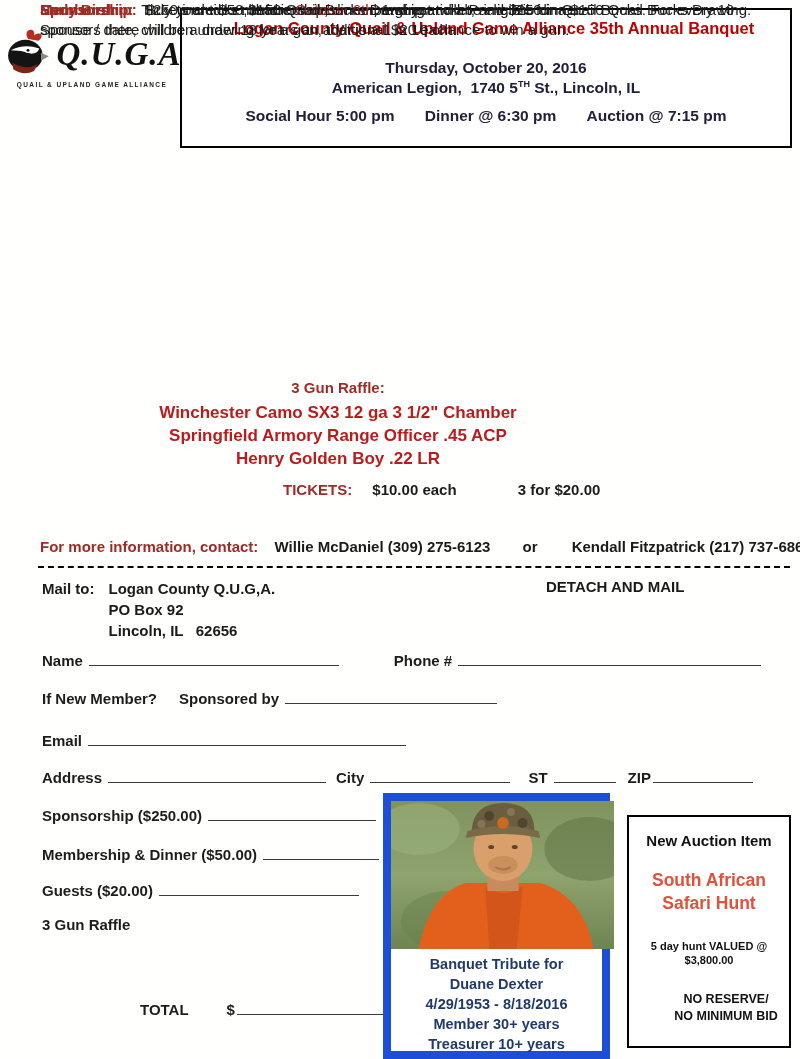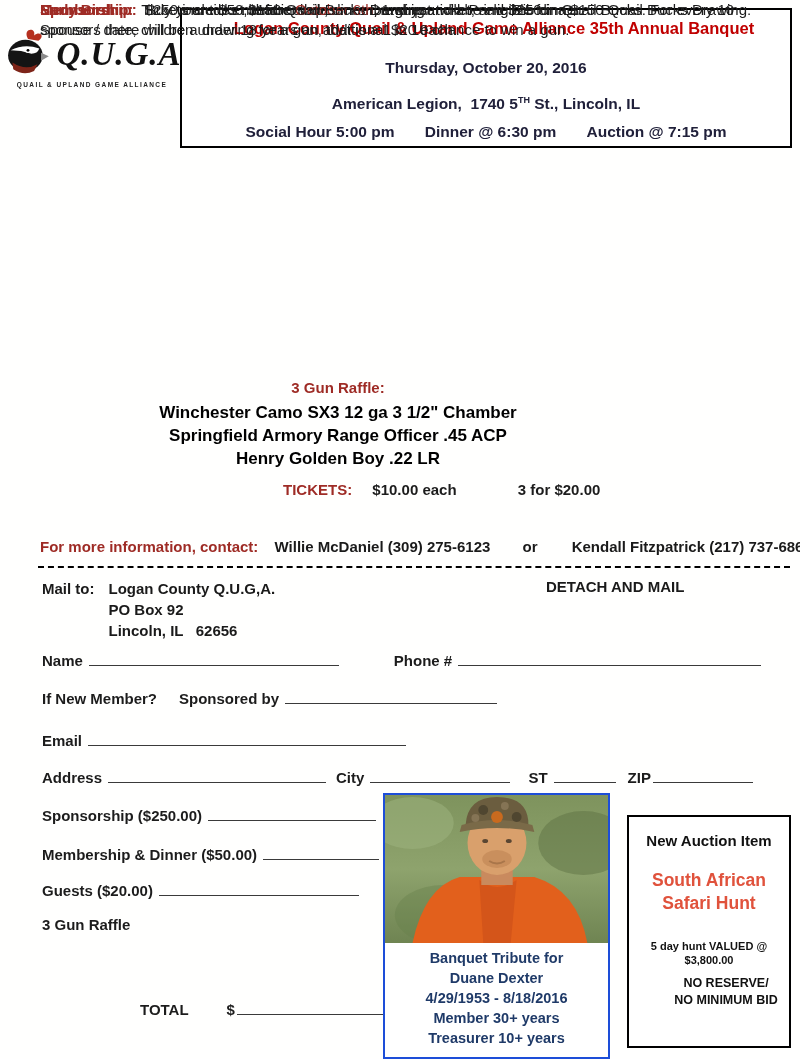--- a/index.html
+++ b/index.html
@@ -19,35 +19,35 @@
 
   
   .logo { position: absolute; left: 6px; top: 26px; width: 172px; text-align: center; }
   .logo-row { display: flex; align-items: center; justify-content: center; gap: 2px; }
   .logo-acronym { font-family: "Liberation Serif", serif; font-weight: bold; font-style: italic; font-size: 33px; color: #111; letter-spacing: 1px; }
   .logo-tagline { font-size: 6.5px; letter-spacing: 1.4px; font-weight: bold; color: #222; margin-top: -1px; }
 
   
   .header-box { position: absolute; left: 180px; top: 8px; width: 612px; height: 140px; border: 2px solid #000; text-align: center; padding-top: 9px; background: #fff; }
   .hb-title { color: #c00000; font-weight: bold; font-size: 16.5px; margin-bottom: 21px; padding-left: 16px; }
-  .hb-line { font-weight: bold; font-size: 15.5px; color: #20203a; margin-top: 18px; }
+  .hb-line { font-weight: bold; font-size: 15.5px; color: #20203a; margin-top: 2px; }
   .hb-schedule { font-weight: bold; font-size: 15.5px; color: #20203a; margin-top: 10px; }
   .hb-schedule .sched-item { margin: 0 13px; }
   sup { font-size: 9px; }
 
   
   .para { position: absolute; left: 40px; width: 748px; font-size: 15px; line-height: 20px; color: #1c1c1c; }
   .para .label { font-weight: bold; color: #9e2b25; margin-right: 8px; }
   #early-bird .label { margin-right: 30px; }
   #member-get .cont-line { padding-left: 208px; }
 
   
   .raffle { position: absolute; left: 0; top: 379px; width: 676px; text-align: center; }
   .raffle-title { color: #9e2b25; font-weight: bold; font-size: 15px; margin-bottom: 5px; }
-  .gun { color: #000000; font-weight: bold; font-size: 17px; line-height: 23px; }
+  .gun { color: #b91c1c; font-weight: bold; font-size: 17px; line-height: 23px; }
   .tickets { position: absolute; left: 283px; top: 481px; font-size: 15px; font-weight: bold; white-space: nowrap; }
   .tickets .t-label { color: #9e2b25; }
   .tickets .t-each { margin-left: 16px; color: #1c1c1c; }
   .tickets .t-three { margin-left: 57px; color: #1c1c1c; }
 
   
   .contact { position: absolute; left: 40px; top: 538px; width: 752px; font-size: 15px; font-weight: bold; white-space: nowrap; }
   .contact .c-label { color: #9e2b25; }
   .contact .c-p1 { margin-left: 12px; }
   .contact .c-or { margin-left: 28px; }
@@ -57,30 +57,30 @@
 
   
   .mailto { position: absolute; left: 42px; top: 578px; font-size: 15px; font-weight: bold; display: flex; gap: 14px; line-height: 21px; }
   .detach { position: absolute; left: 546px; top: 578px; font-size: 15px; font-weight: bold; }
 
   
   .frow { position: absolute; left: 42px; white-space: nowrap; font-size: 15px; font-weight: bold; color: #1c1c1c; }
   .blank { display: inline-block; border-bottom: 1.5px solid #3a3a3a; height: 15px; margin-left: 6px; vertical-align: baseline; }
 
   
-  .photo-box { position: absolute; left: 383px; top: 793px; width: 227px; height: 266px; border: 2px solid #1d4ed8; background: #fff; }
+  .photo-box { position: absolute; left: 383px; top: 793px; width: 227px; height: 266px; border: 8px solid #1d4ed8; background: #fff; }
   .photo { display: block; width: 223px; height: 148px; }
   .caption { text-align: center; color: #1f3a68; font-weight: bold; font-size: 14.5px; line-height: 20px; padding-top: 5px; }
 
   
   .auction-box { position: absolute; left: 627px; top: 815px; width: 164px; height: 233px; border: 2px solid #000; background: #fff; text-align: center; padding-top: 15px; }
   .auction-header { font-weight: bold; font-size: 15px; color: #111; }
   .auction-item { color: #e0523c; font-weight: bold; font-size: 17.5px; line-height: 23px; margin-top: 20px; }
   .auction-detail { font-weight: bold; font-size: 11px; line-height: 14px; margin-top: 24px; color: #111; }
-  .auction-note { font-weight: bold; font-size: 12.5px; line-height: 17px; margin-top: 8px; color: #111; padding-left: 34px; }
+  .auction-note { font-weight: bold; font-size: 12.5px; line-height: 17px; margin-top: 24px; color: #111; padding-left: 34px; }
 </style>
 </head>
 <body>
 
 <div class="page">
 
   <div class="logo">
     <div class="logo-row">
       <span>
         <svg viewBox="0 0 60 60" width="52" height="52" aria-hidden="true">

